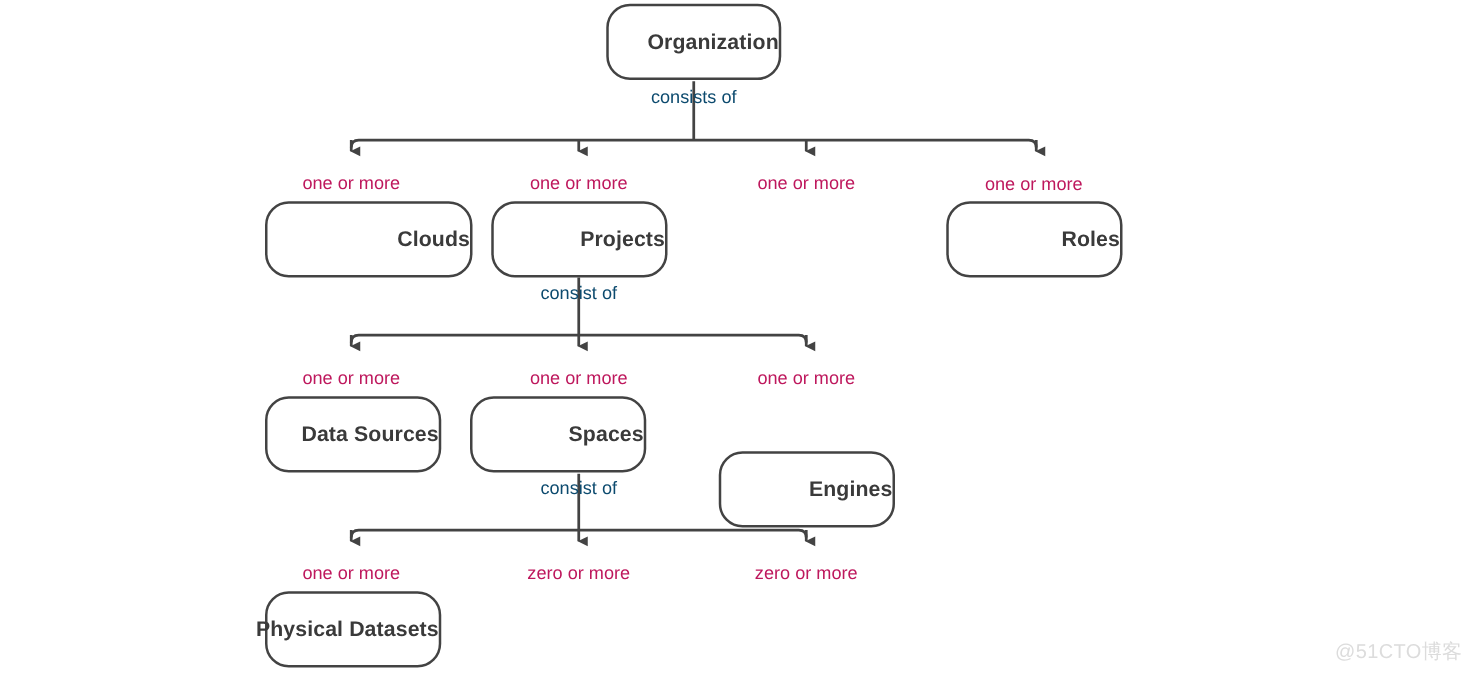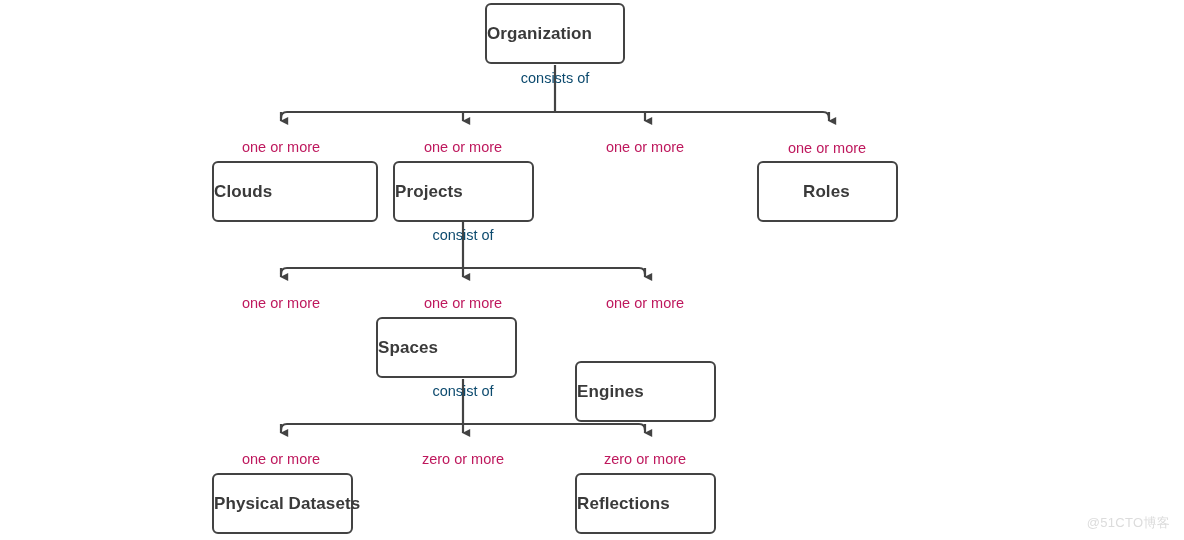--- a/index.html
+++ b/index.html
@@ -19,25 +19,25 @@
     position: absolute;
     left: 0;
     top: 0;
     width: 1184px;
     height: 540px;
   }
   .node-box {
     position: absolute;
     box-sizing: border-box;
     border: 2px solid #434343;
-    border-radius: 6px;
+    border-radius: 19px;
     background: #ffffff;
     display: flex;
     align-items: center;
-    justify-content: flex-start;
+    justify-content: flex-end;
   }
   .node-label {
     font-size: 17px;
     font-weight: bold;
     color: #3a3a3a;
     letter-spacing: 0.1px;
     white-space: nowrap;
   }
   .edge-label {
     position: absolute;
@@ -53,21 +53,21 @@
     font-size: 14.5px;
     color: #0c4a6e;
     white-space: nowrap;
     transform: translateX(-50%);
     text-align: center;
   }
   #watermark {
     position: absolute;
     right: 14px;
     bottom: 8px;
-    font-size: 13px;
+    font-size: 16px;
     color: #dcdcdc;
     letter-spacing: 0.3px;
     white-space: nowrap;
     user-select: none;
   }
   svg.connectors {
     position: absolute;
     left: 0;
     top: 0;
     width: 1184px;
@@ -131,20 +131,23 @@
   <div class="edge-label" style="left:645px; top:139px;">one or more</div>
 
   <div class="edge-label" style="left:827px; top:140px;">one or more</div>
   <div class="node-box" style="left:757px; top:161px; width:141px; height:61px;padding-left:44px;">
     <span class="node-label">Roles</span>
   </div>
 
   <div class="rel-label" style="left:463px; top:227px;">consist of</div>
 
   <div class="edge-label" style="left:281px; top:295px;">one or more</div>
+  <div class="node-box" style="left:212px; top:317px; width:141px; height:61px;">
+    <span class="node-label">Data Sources</span>
+  </div>
 
   <div class="edge-label" style="left:463px; top:295px;">one or more</div>
   <div class="node-box" style="left:376px; top:317px; width:141px; height:61px;">
     <span class="node-label">Spaces</span>
   </div>
 
   <div class="edge-label" style="left:645px; top:295px;">one or more</div>
   <div class="node-box" style="left:575px; top:317px; width:141px; height:61px;margin-top:44px;">
     <span class="node-label">Engines</span>
   </div>
@@ -152,19 +155,16 @@
   <div class="rel-label" style="left:463px; top:383px;">consist of</div>
 
   <div class="edge-label" style="left:281px; top:451px;">one or more</div>
   <div class="node-box" style="left:212px; top:473px; width:141px; height:61px;">
     <span class="node-label">Physical Datasets</span>
   </div>
 
   <div class="edge-label" style="left:463px; top:451px;">zero or more</div>
 
   <div class="edge-label" style="left:645px; top:451px;">zero or more</div>
-  <div class="node-box" style="left:575px; top:473px; width:141px; height:61px;">
-    <span class="node-label">Reflections</span>
-  </div>
 
   <div id="watermark">@51CTO博客</div>
 
 </div>
 
 </body></html>

